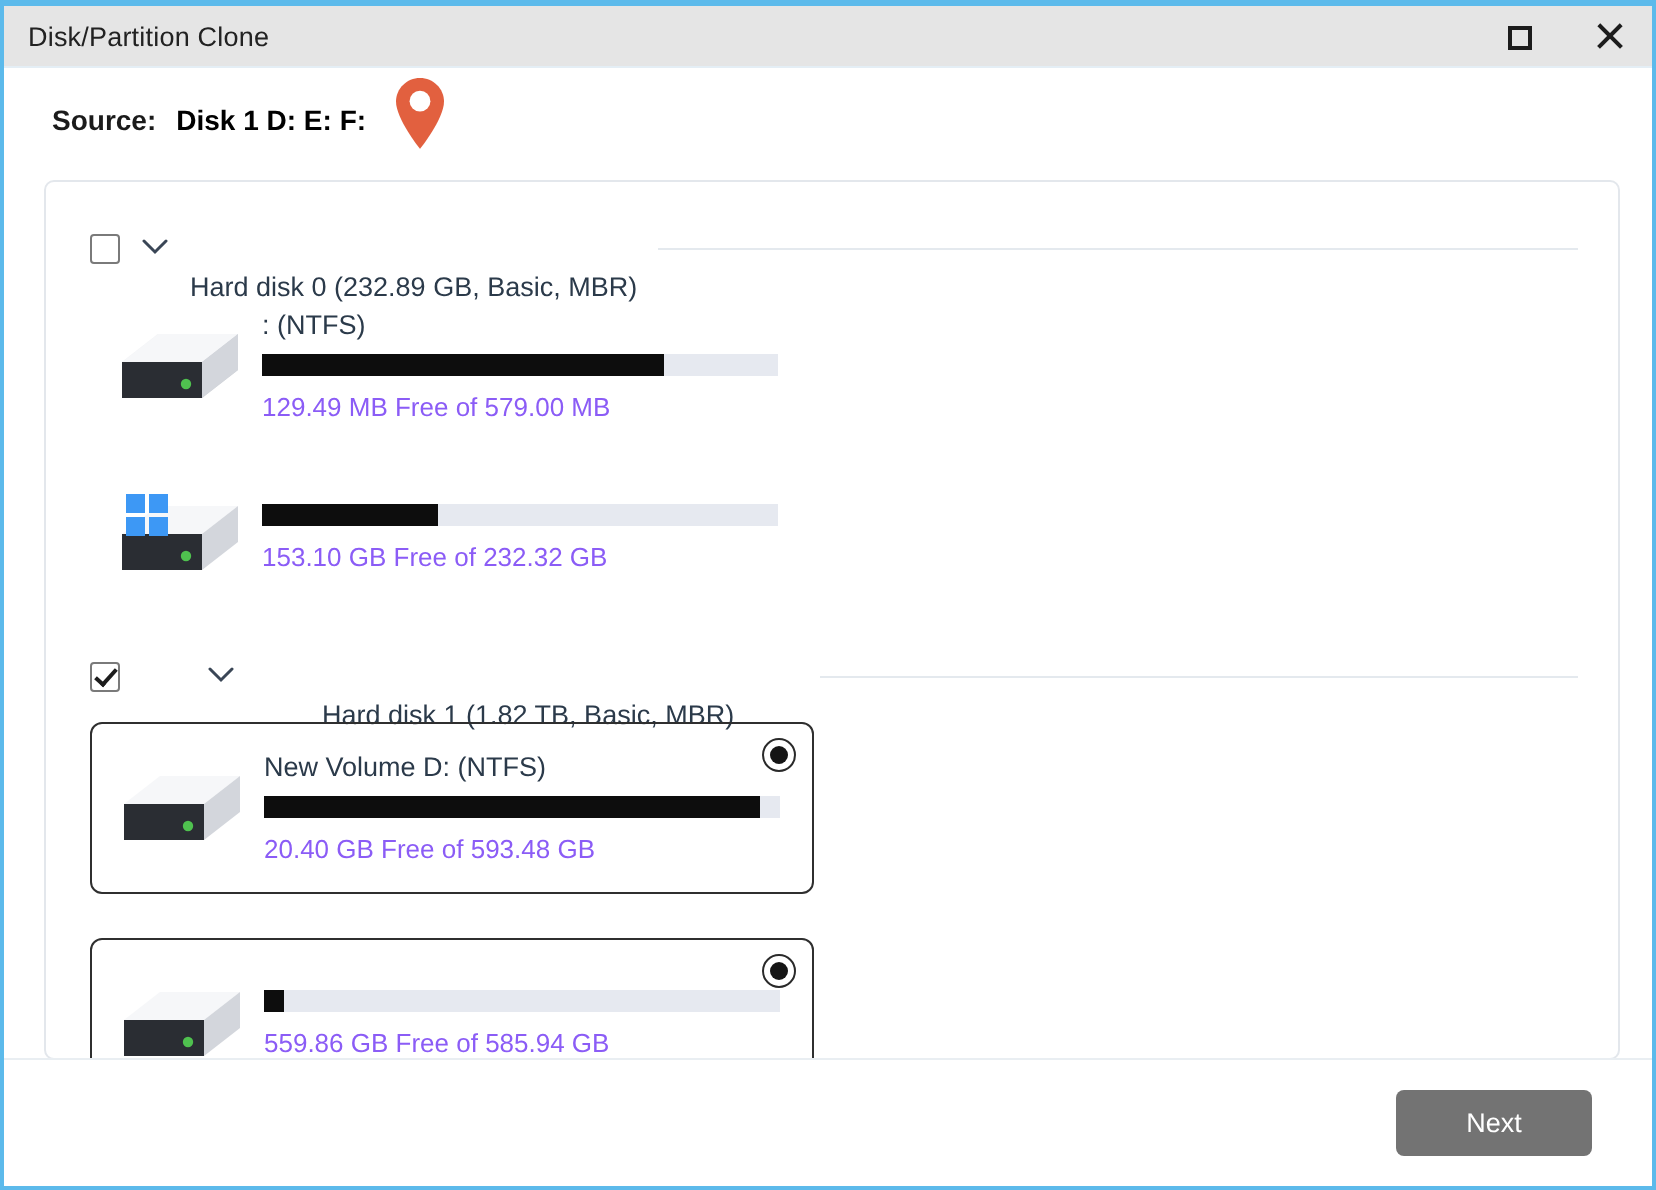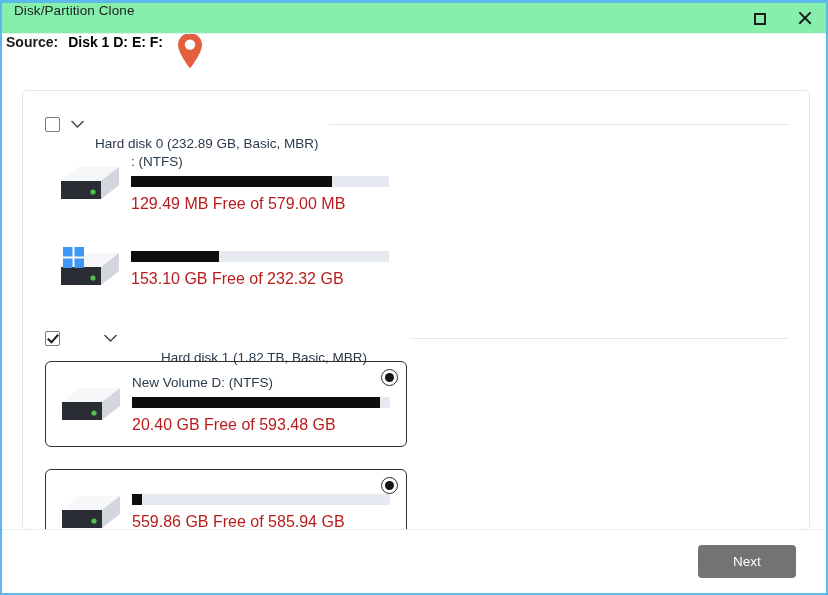--- a/index.html
+++ b/index.html
@@ -19,23 +19,24 @@
     background: #ffffff;
     border: 2px solid #5cbaeb;
     border-top-width: 3px;
     overflow: hidden;
   }
 
   
   .titlebar {
     position: relative;
     height: 31px;
-    background: #86efac;
+    background: #e5e5e5;
     border-bottom: 1px solid #e4eef5;
     display: flex;
+    align-items: center;
   }
   .title-text {
     margin-left: 12px;
     font-size: 13.5px;
     color: #222222;
     letter-spacing: .1px;
   }
   .win-controls {
     position: absolute;
     right: 0; top: 0;
@@ -62,22 +63,23 @@
     left: 0; top: 6px;
     width: 16px; height: 2.2px;
     background: #1c1c1c;
   }
   .x-icon:before { transform: rotate(45deg); }
   .x-icon:after  { transform: rotate(-45deg); }
 
   
   .source-row {
     display: flex;
+    align-items: center;
     height: 52px;
-    padding-left: 4px;
+    padding-left: 24px;
   }
   .source-label {
     font-size: 14px;
     font-weight: bold;
     color: #1b1b1b;
   }
   .source-value {
     font-size: 14px;
     font-weight: bold;
     color: #000000;
@@ -198,22 +200,22 @@
     background: #e6e9f0;
     position: relative;
     margin-bottom: 8px;
   }
   .bar > i {
     display: block;
     height: 100%;
     background: #0d0d0d;
   }
   .part-free {
-    font-size: 16px;
-    color: #b91c1c;
+    font-size: 13px;
+    color: #8b5cf6;
     white-space: nowrap;
   }
 
   .radio {
     position: absolute;
     right: 8px; top: 7px;
     width: 17px; height: 17px;
     border-radius: 50%;
     border: 1.6px solid #2a2a2a;
     background: #fff;

